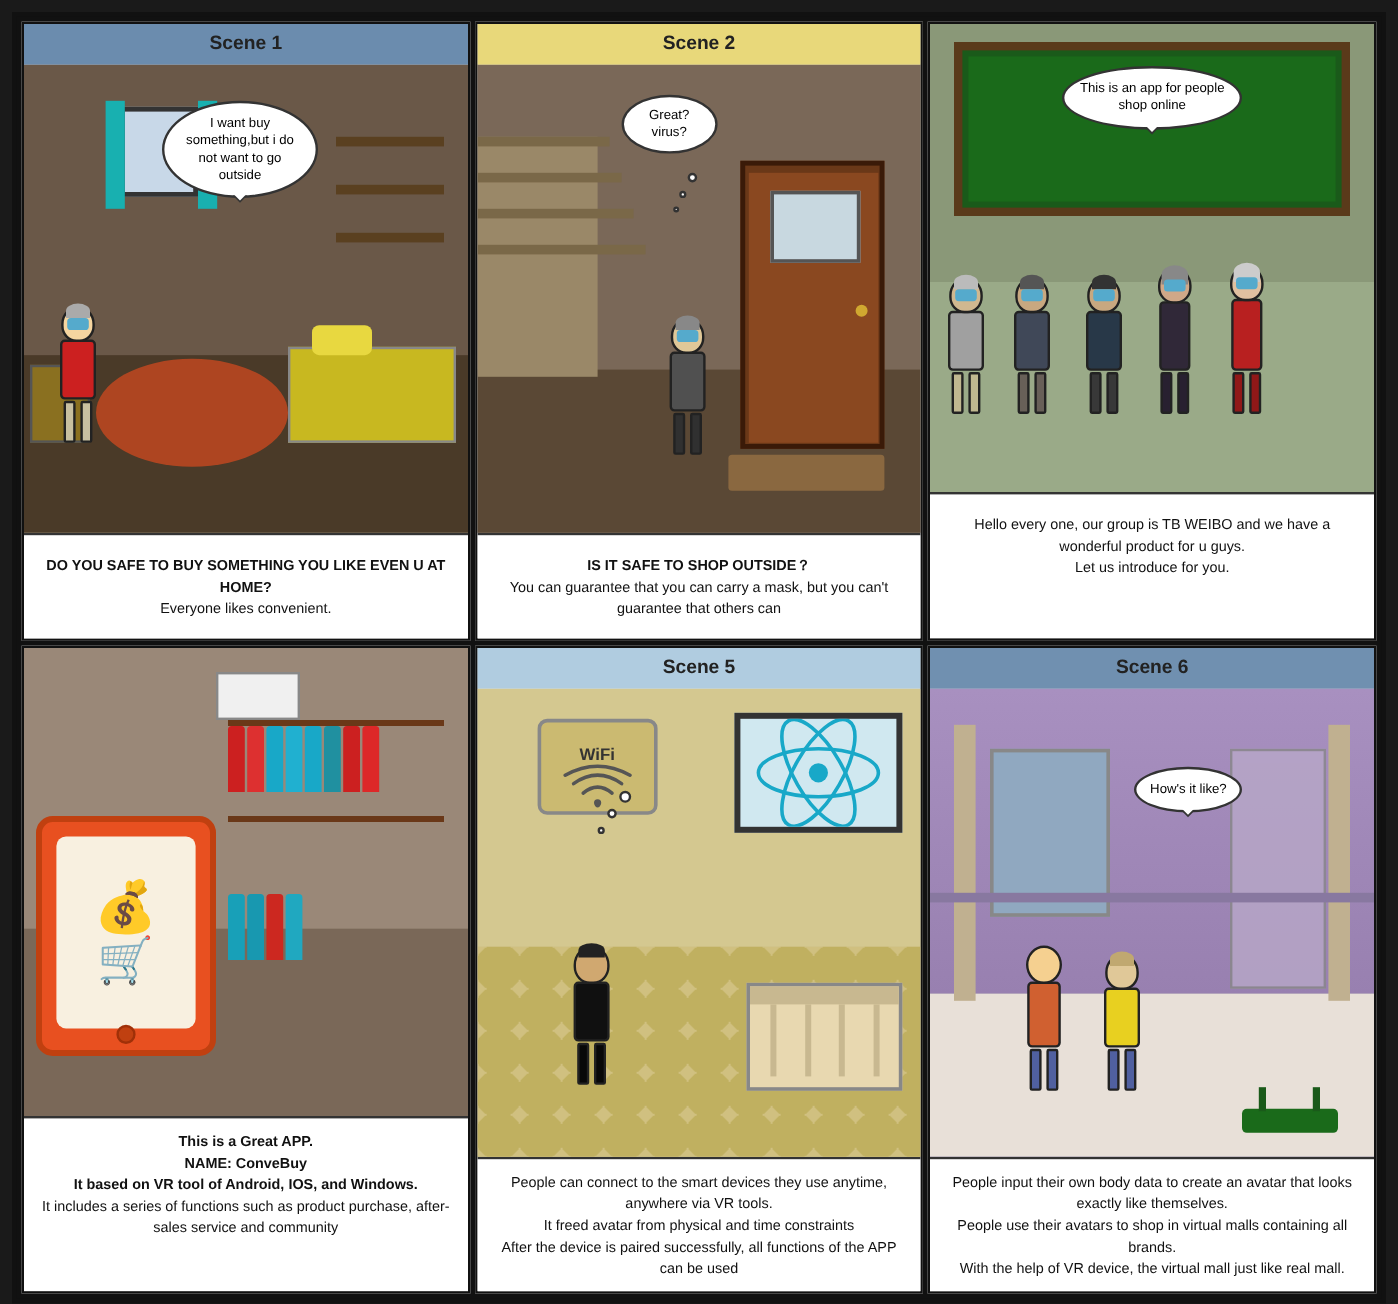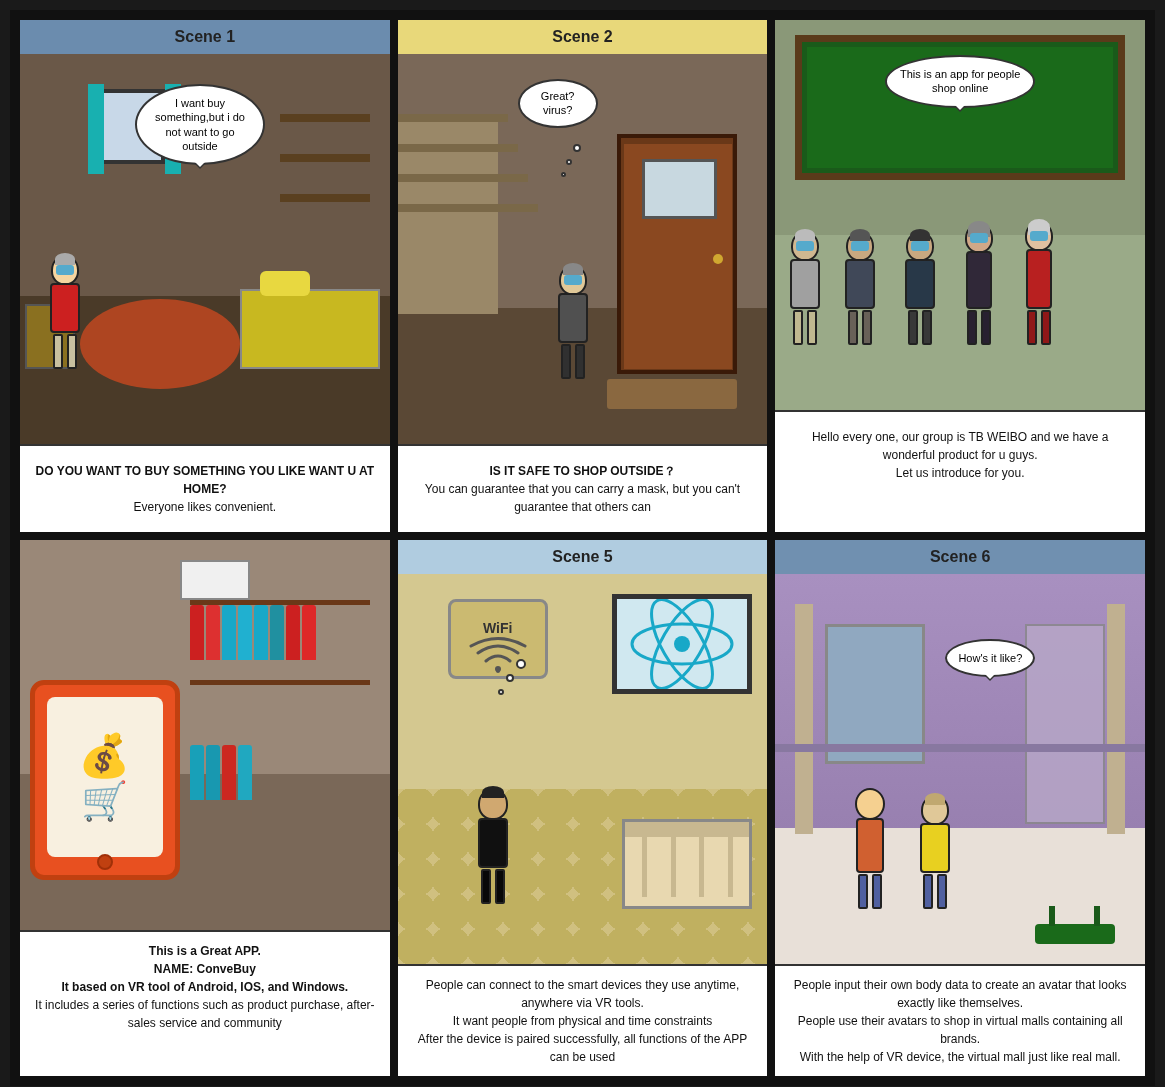--- a/index.html
+++ b/index.html
@@ -218,21 +218,21 @@
             <div class="person-leg" style="background:#c8c0a0;"></div>
           </div>
         </div>
 
         <div class="speech-bubble" style="top:30px;left:115px;width:130px;padding:10px;">
           <span>I want buy something,but i do not want to go outside</span>
         </div>
       </div>
       <div class="scene-text-area">
         <div>
-          <div style="font-weight:bold;">DO YOU WANT TO BUY SOMETHING YOU LIKE WANT U AT HOME?</div>
+          <div style="font-weight:bold;">DO YOU SAFE TO BUY SOMETHING YOU LIKE EVEN U AT HOME?</div>
           <div>Everyone likes convenient.</div>
         </div>
       </div>
     </div>
 
     <div class="scene-box">
       <div class="scene-header header-yellow">Scene 2</div>
       <div class="scene-img-area bg-hallway">
 
         <div style="position:absolute;top:0;left:0;right:0;height:65%;background:#7a6858;"></div>
@@ -468,21 +468,21 @@
           </div>
         </div>
 
         <div style="position:absolute;top:115px;left:100px;width:6px;height:6px;background:white;border:2px solid #333;border-radius:50%;"></div>
         <div style="position:absolute;top:100px;left:108px;width:8px;height:8px;background:white;border:2px solid #333;border-radius:50%;"></div>
         <div style="position:absolute;top:85px;left:118px;width:10px;height:10px;background:white;border:2px solid #333;border-radius:50%;"></div>
       </div>
       <div class="scene-text-area">
         <div>
           <div>People can connect to the smart devices they use anytime, anywhere via VR tools.</div>
-          <div>It want people from physical and time constraints</div>
+          <div>It freed avatar from physical and time constraints</div>
           <div>After the device is paired successfully, all functions of the APP can be used</div>
         </div>
       </div>
     </div>
 
     <div class="scene-box">
       <div class="scene-header header-steel">Scene 6</div>
       <div class="scene-img-area bg-mall">
 
         <div style="position:absolute;top:0;left:0;right:0;height:65%;background:linear-gradient(180deg,#a890c0 0%,#9880b0 100%);"></div>

